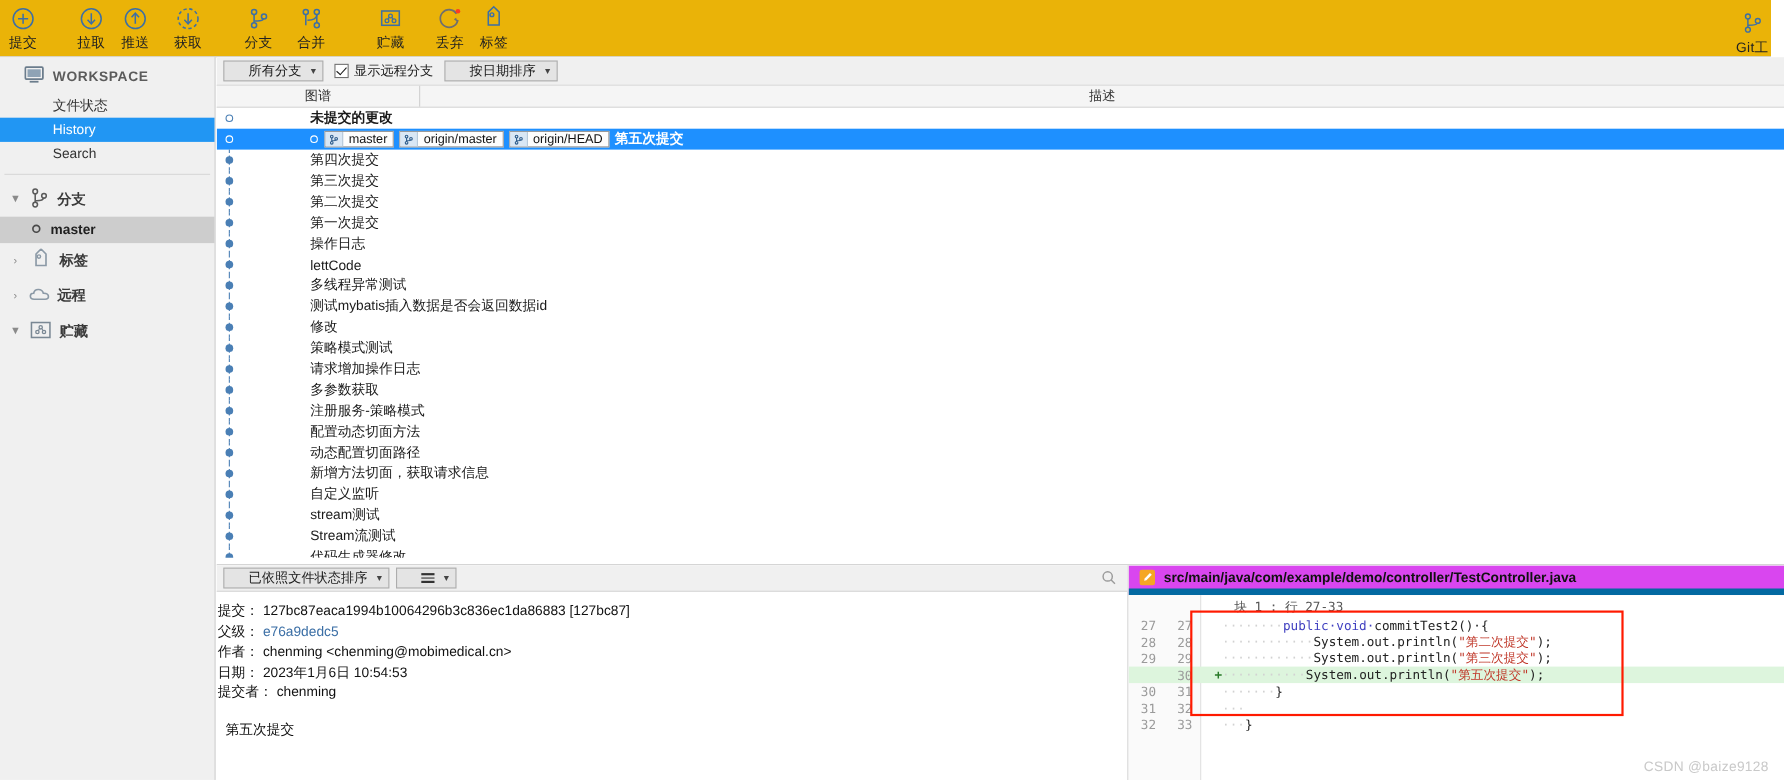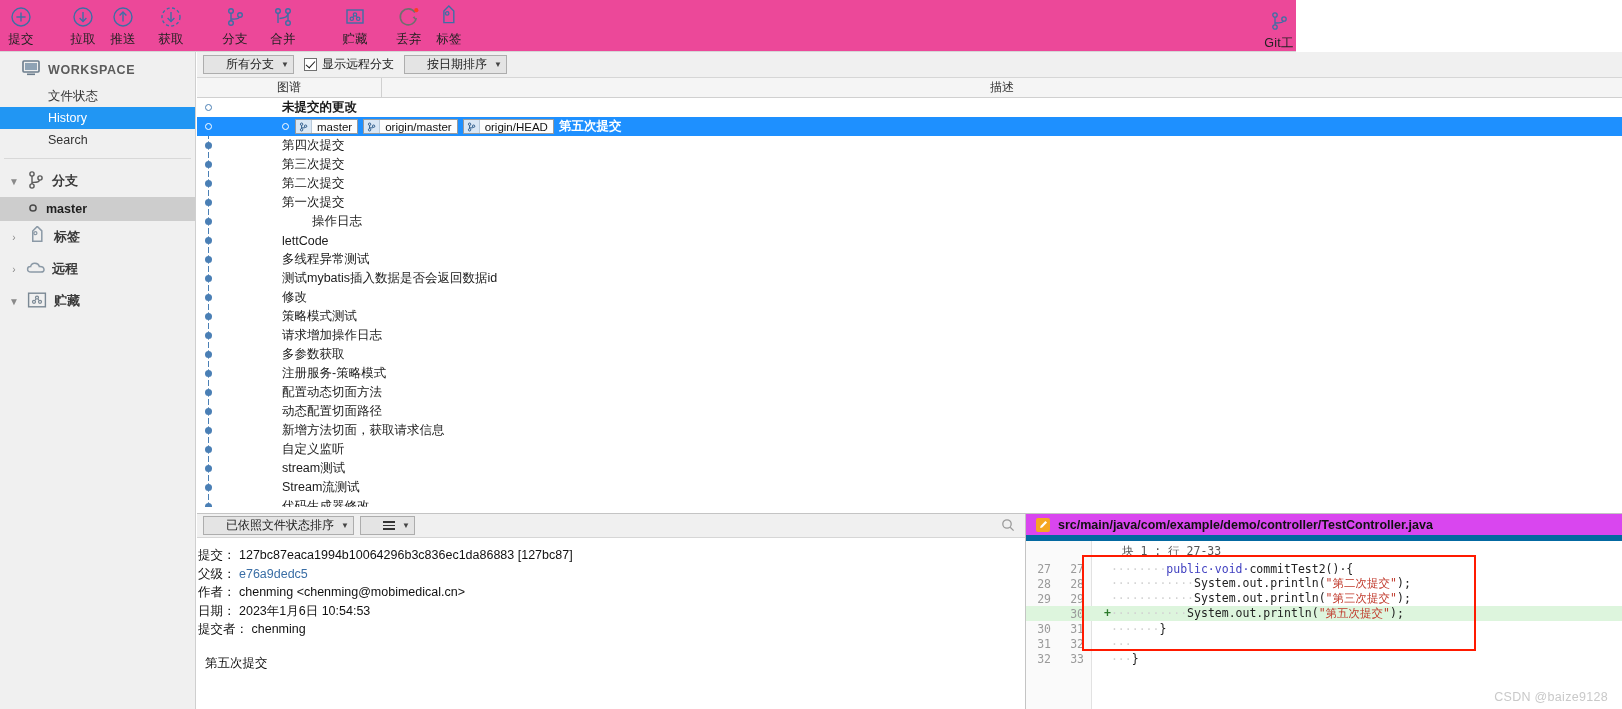--- a/index.html
+++ b/index.html
@@ -10,22 +10,22 @@
     background: #ffffff;
     font-family: "Liberation Sans", "DejaVu Sans", sans-serif;
     font-size: 12px;
     color: #1a1a1a;
     -webkit-font-smoothing: antialiased;
   }
 
   
   .toolbar {
     position: absolute; left: 0; top: 0;
-    width: 1296px; height: 52px;
-    background: #ec4899;
+    width: 1610px; height: 52px;
+    background: #eab308;
     border-bottom: 1px solid #d6d6d6;
   }
   .tb-items { display: flex; align-items: flex-start; height: 52px; padding-left: 4px; }
   .tb-btn {
     display: flex; flex-direction: column; align-items: center; justify-content: flex-start;
     padding-top: 4px;
     cursor: default;
     min-width: 34px;
   }
   .tb-icon { height: 26px; display: flex; align-items: center; justify-content: center; }
@@ -580,21 +580,21 @@
         <span style="display:flex;align-items:flex-end;">
           <span class="cmsg">第一次提交</span>
         </span>
       </div>
       <div class="crow">
         <span class="graphcell">
           <span class="edge dashed"></span>
           <span class="node-dot"></span>
         </span>
         <span class="spacer"></span>
-        <span style="display:flex;align-items:center;margin-left:30px;">
+        <span style="display:flex;align-items:center;">
           <span class="cmsg">操作日志</span>
         </span>
       </div>
       <div class="crow">
         <span class="graphcell">
           <span class="edge dashed"></span>
           <span class="node-dot"></span>
         </span>
         <span class="spacer"></span>
         <span style="display:flex;align-items:center;">

